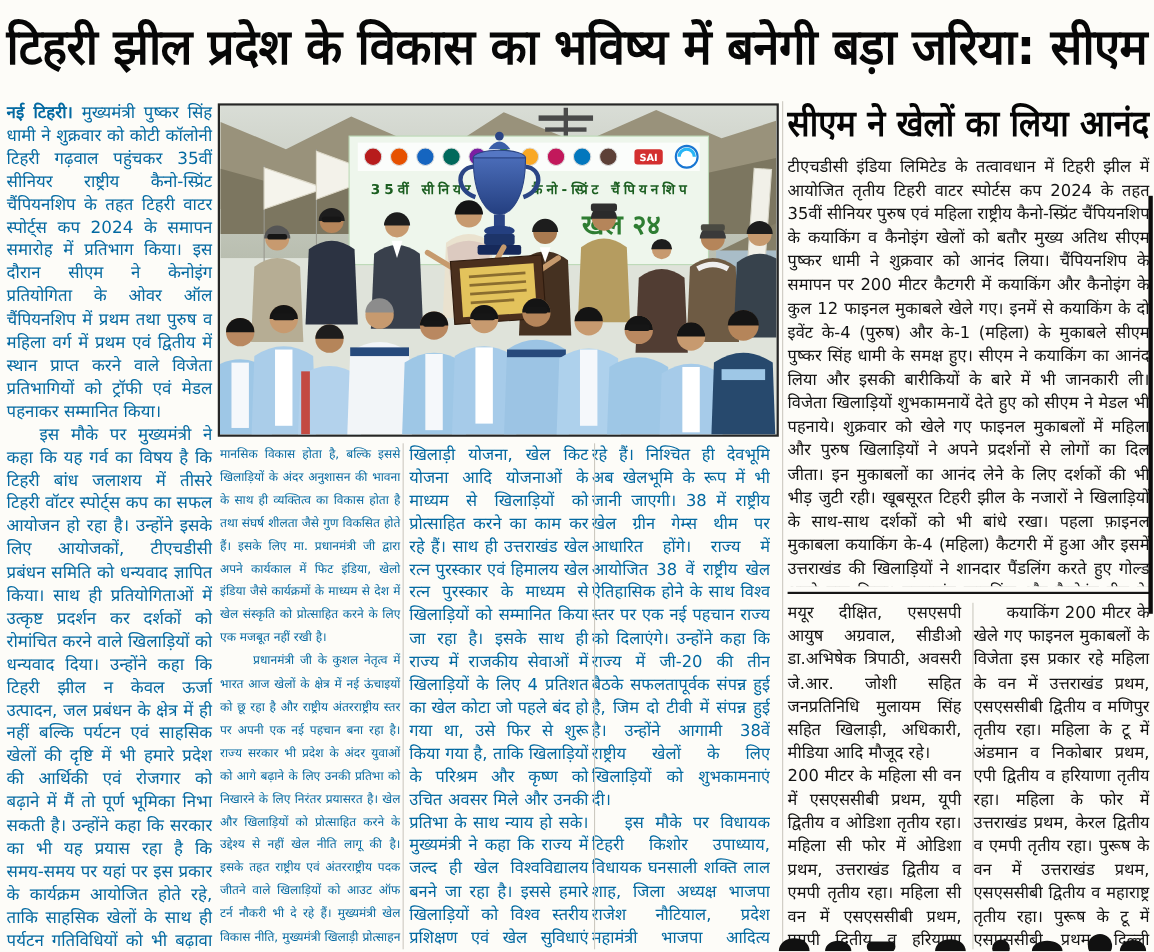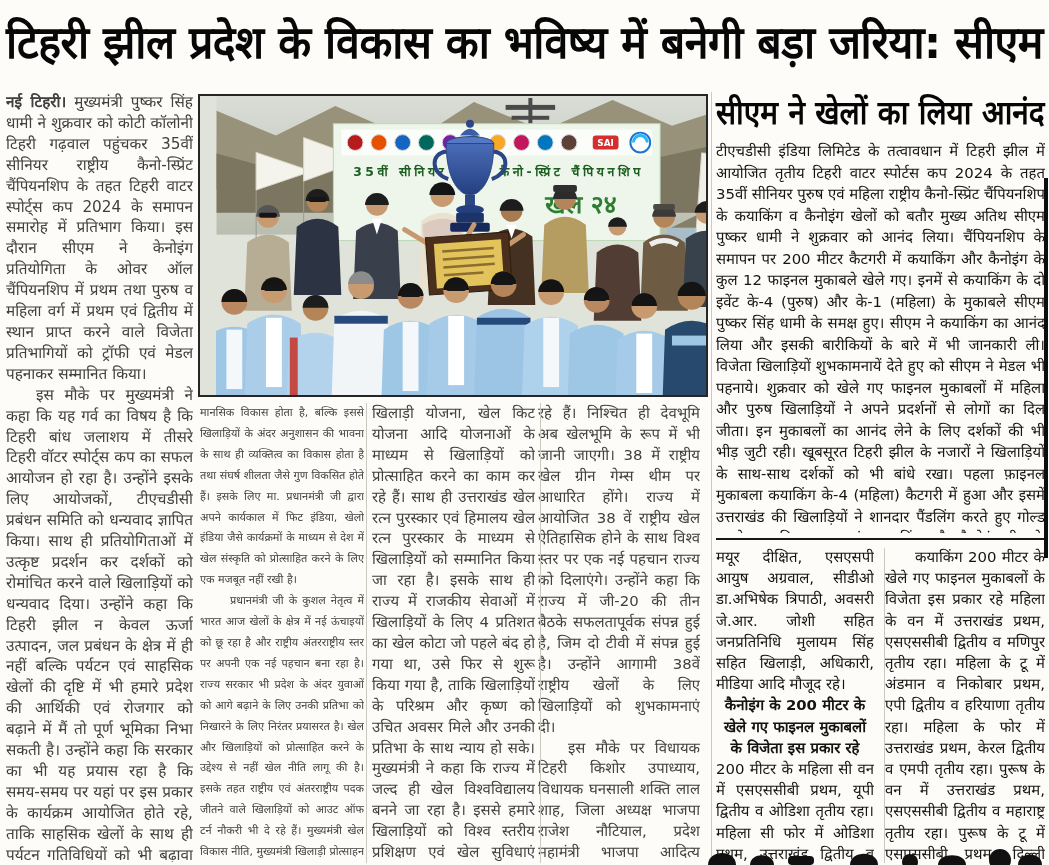--- a/index.html
+++ b/index.html
@@ -9,33 +9,33 @@
     background:#fbfaf5; color:#141414; overflow:hidden;
   }
   .page { position:relative; width:1049px; height:865px; background:#fdfcf8; }
 
   .headline {
     position:absolute; left:6px; top:6px; width:1037px; height:78px;
     font-size:45px; line-height:74px; font-weight:700; color:#070707;
     white-space:nowrap; text-align:center; letter-spacing:-0.5px;
   }
 
-  .col { position:absolute; overflow:hidden; color:#404040; }
+  .col { position:absolute; overflow:hidden; color:#0369a1; }
   .col p { text-align:justify; }
   .indent { text-indent:30px; }
   .dateline { font-weight:700; }
 
   .col1 { left:6px;  top:92px;  width:187px; height:770px; font-size:15.3px; line-height:20.9px; }
   .col2 { left:200px; top:403px; width:164px; height:460px; font-size:11px; line-height:20.9px; }
   .col3 { left:372px; top:403px; width:163px; height:460px; font-size:14.9px; line-height:20.9px; }
   .col4 { left:538px; top:403px; width:162px; height:460px; font-size:14.9px; line-height:20.9px; }
 
   .photo {
     position:absolute; left:198px; top:94px; width:510px; height:303px;
-    border:2px solid #262626; background:#dfe3da; overflow:hidden;padding-left:16px;
+    border:2px solid #262626; background:#dfe3da; overflow:hidden;
   }
   .photo svg { display:block; }
 
   .sidebar { position:absolute; left:716px; top:90px; width:329px; height:775px; }
   .sidebar h2 {
     font-size:33px; line-height:46px; font-weight:700; color:#050505;
     white-space:nowrap; text-align:center;
   }
   .sidebar .intro {
     margin-top:5px; height:392px; overflow:hidden;
@@ -307,21 +307,20 @@
     <p class="indent">इस मौके पर विधायक टिहरी किशोर उपाध्याय, विधायक घनसाली शक्ति लाल शाह, जिला अध्यक्ष भाजपा राजेश नौटियाल, प्रदेश महामंत्री भाजपा आदित्य कोठारी, सीएमडी टीएचडीसी आर.के. विश्नोई, अध्यक्ष ओबीसी आयोग संजय नेगी, जिला पंचायत प्रशासक सोना सजवाण, सचिव ओलम्पिक एसोसिएसन ऑफ उत्तराखण्ड डी.के. सिंह, आईजी आईटीबीपी संजय गुंज्याल, निदेशक तकनिकी टीएचडीसी भूपेन्द्र गुप्ता, अधिशासी निदेशक टीएचडीसी एल.पी. जोशी, डीएम</p>
   </div>
 
   <section class="sidebar">
     <h2 class="fit-text" style="transform-origin: left center; transform: scaleX(0.90137);">सीएम ने खेलों का लिया आनंद</h2>
     <p class="intro">टीएचडीसी इंडिया लिमिटेड के तत्वावधान में टिहरी झील में आयोजित तृतीय टिहरी वाटर स्पोर्टस कप 2024 के तहत 35वीं सीनियर पुरुष एवं महिला राष्ट्रीय कैनो-स्प्रिंट चैंपियनशिप के कयाकिंग व कैनोइंग खेलों को बतौर मुख्य अतिथ सीएम पुष्कर धामी ने शुक्रवार को आनंद लिया। चैंपियनशिप के समापन पर 200 मीटर कैटगरी में कयाकिंग और कैनोइंग के कुल 12 फाइनल मुकाबले खेले गए। इनमें से कयाकिंग के दो इवेंट के-4 (पुरुष) और के-1 (महिला) के मुकाबले सीएम पुष्कर सिंह धामी के समक्ष हुए। सीएम ने कयाकिंग का आनंद लिया और इसकी बारीकियों के बारे में भी जानकारी ली। विजेता खिलाड़ियों शुभकामनायें देते हुए को सीएम ने मेडल भी पहनाये। शुक्रवार को खेले गए फाइनल मुकाबलों में महिला और पुरुष खिलाड़ियों ने अपने प्रदर्शनों से लोगों का दिल जीता। इन मुकाबलों का आनंद लेने के लिए दर्शकों की भी भीड़ जुटी रही। खूबसूरत टिहरी झील के नजारों ने खिलाड़ियों के साथ-साथ दर्शकों को भी बांधे रखा। पहला फ़ाइनल मुकाबला कयाकिंग के-4 (महिला) कैटगरी में हुआ और इसमें उत्तराखंड की खिलाड़ियों ने शानदार पैंडलिंग करते हुए गोल्ड अपने नाम किया। उत्तराखंड कायकिंग और कैनोइंग टीम के कोच एसआई मुकेश शर्मा ने टीम को बधाई दी और कहा कि हमें अपनी टीम पर पहले से भरोसा था, क्योंकि हमारी टीम ने पूरी तैयारी कर ली थी। दूसरे मुकाबले में ओडिशा की टीम विजयी रही। यह कैनोइंग के सी-4 (महिला) कैटगरी का मुकाबला था। टिहरी झील में आयोजित इस चैंपियनशिप में ओडिशा की महिला खिलाड़ियों का प्रदर्शन सबसे शानदार रहा है और उन्होंने सबसे अधिक गोल्ड जीते हैं।</p>
     <hr>
     <div class="subcols">
       <div class="subcol subcol1">
         <p>मयूर दीक्षित, एसएसपी आयुष अग्रवाल, सीडीओ डा.अभिषेक त्रिपाठी, अवसरी जे.आर. जोशी सहित जनप्रतिनिधि मुलायम सिंह सहित खिलाड़ी, अधिकारी, मीडिया आदि मौजूद रहे।</p>
-        <p class="subcol-heading">कैनोइंग के 200 मीटर के खेले गए फाइनल मुकाबलों के विजेता इस प्रकार रहे</p>
         <p>200 मीटर के महिला सी वन में एसएससीबी प्रथम, यूपी द्वितीय व ओडिशा तृतीय रहा। महिला सी फोर में ओडिशा प्रथम, उत्तराखंड द्वितीय व एमपी तृतीय रहा। महिला सी वन में एसएससीबी प्रथम, एमपी द्वितीय व हरियाणा तृतीय रहा। पुरूष सी टू में एसएससीबी प्रथम, एमपी द्वितीय व दिल्ली तृतीय रहा। सी फोर पुरूष में एसएससीबी</p>
       </div>
       <div class="subcol subcol2">
         <p class="indent">कयाकिंग 200 मीटर के खेले गए फाइनल मुकाबलों के विजेता इस प्रकार रहे महिला के वन में उत्तराखंड प्रथम, एसएससीबी द्वितीय व मणिपुर तृतीय रहा। महिला के टू में अंडमान व निकोबार प्रथम, एपी द्वितीय व हरियाणा तृतीय रहा। महिला के फोर में उत्तराखंड प्रथम, केरल द्वितीय व एमपी तृतीय रहा। पुरूष के वन में उत्तराखंड प्रथम, एसएससीबी द्वितीय व महाराष्ट्र तृतीय रहा। पुरूष के टू में एसएससीबी प्रथम, दिल्ली द्वितीय व महाराष्ट्र तृतीय रहा। पुरूष के फोर में एसएससीबी प्रथम, उत्तराखंड द्वितीय व केरल तृतीय रहा।</p>
       </div>
     </div>
   </section>
 
   <div class="vrule" id="vr-a"></div>
   <div class="vrule" id="vr-b"></div>

